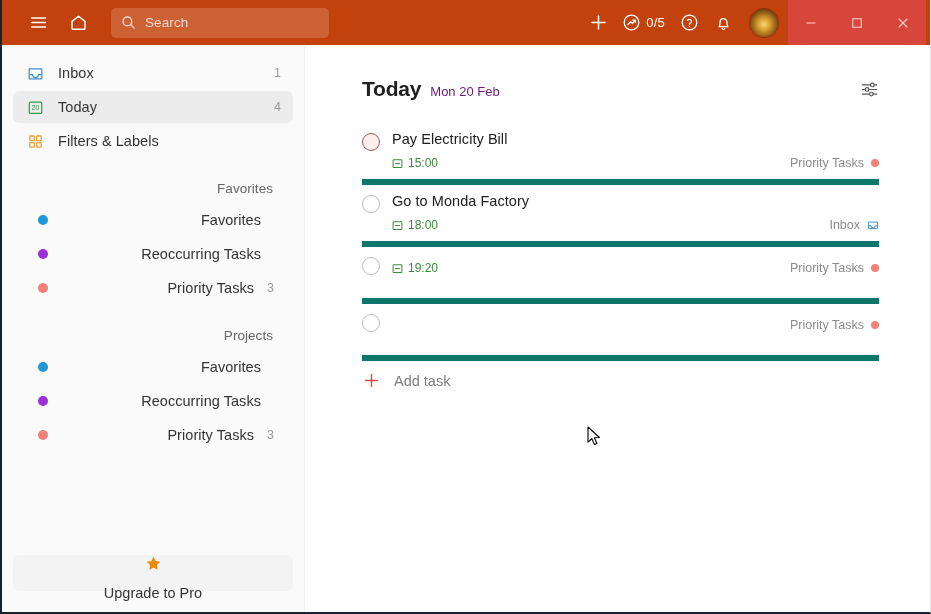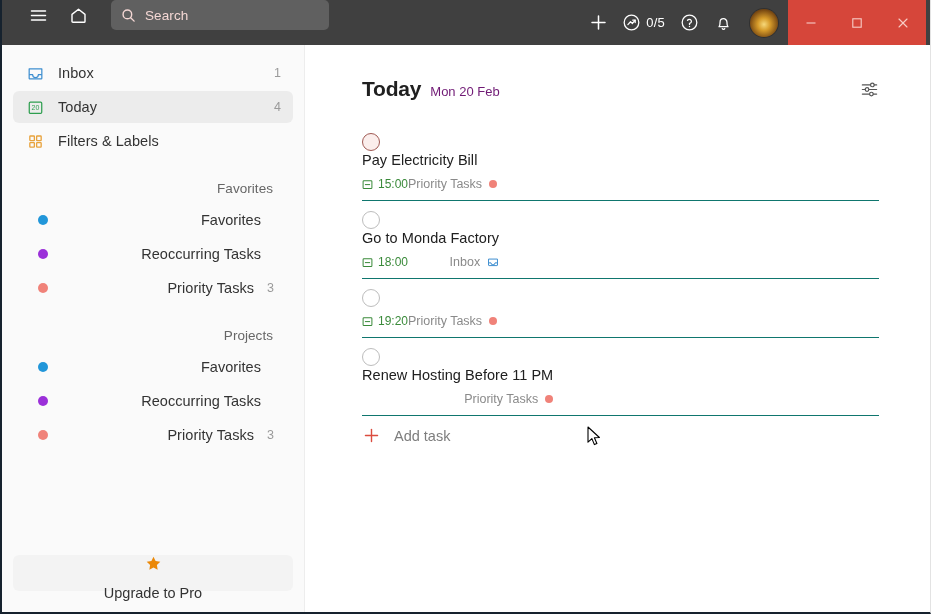--- a/index.html
+++ b/index.html
@@ -15,22 +15,22 @@
     background:#ffffff;
     border-left:2px solid #16222e;
     border-bottom:2px solid #16222e;
     border-right:1px solid #e3e3e3;
     overflow:hidden;
   }
 
   
   .topbar {
     position:absolute; top:0; left:0; right:0; height:45px;
-    background:#404040;
-    display:flex; align-items:flex-start;
+    background:#c2410c;
+    display:flex; align-items:center;
   }
   .topbar-left { display:flex; align-items:center; padding-left:23px; gap:14px; }
   .tb-icon {
     width:26px; height:26px;
     display:flex; align-items:center; justify-content:center;
     color:#ffffff; cursor:pointer; border-radius:4px;
   }
   .tb-icon svg { display:block; }
 
   .searchbox {
@@ -120,25 +120,24 @@
 
   .page-head { display:flex; align-items:baseline; }
   .page-title { font-size:21px; font-weight:bold; color:#202020; letter-spacing:-0.2px; }
   .page-date { font-size:13px; color:#701a75; margin-left:9px; }
   .head-spacer { flex:1; }
   .view-opts { cursor:pointer; align-self:center; display:flex; }
 
   .task-list { margin-top:22px; }
   .task {
     display:flex; align-items:flex-start;
-    border-bottom:1px solid #0f766e;
+    border-bottom:6px solid #0f766e;
     padding:7px 0 8px 0;
     min-height:57px;
     position:relative;
-    flex-direction:column;
   }
   .task-check {
     width:18px; height:18px; border-radius:50%;
     border:1.6px solid #bdbdbd;
     flex:0 0 18px; margin:3px 12px 0 0;
     cursor:pointer; background:transparent;
   }
   .task-check.hovered {
     border-color:#a05a54;
     background:#fbeeec;
@@ -459,21 +458,20 @@
                 <span>Priority Tasks</span>
                 <span class="proj-chip-dot" id="task-dot-2" style="background: rgb(240, 130, 121);"></span>
               </span>
             </div>
           </div>
         </div>
 
         <div class="task">
           <span class="task-check"></span>
           <div class="task-body">
-            <div class="task-title">Renew Hosting Before 11 PM</div>
             <div class="task-meta">
               <span class="meta-spacer"></span>
               <span class="task-proj">
                 <span>Priority Tasks</span>
                 <span class="proj-chip-dot" id="task-dot-3" style="background: rgb(240, 130, 121);"></span>
               </span>
             </div>
           </div>
         </div>
 

